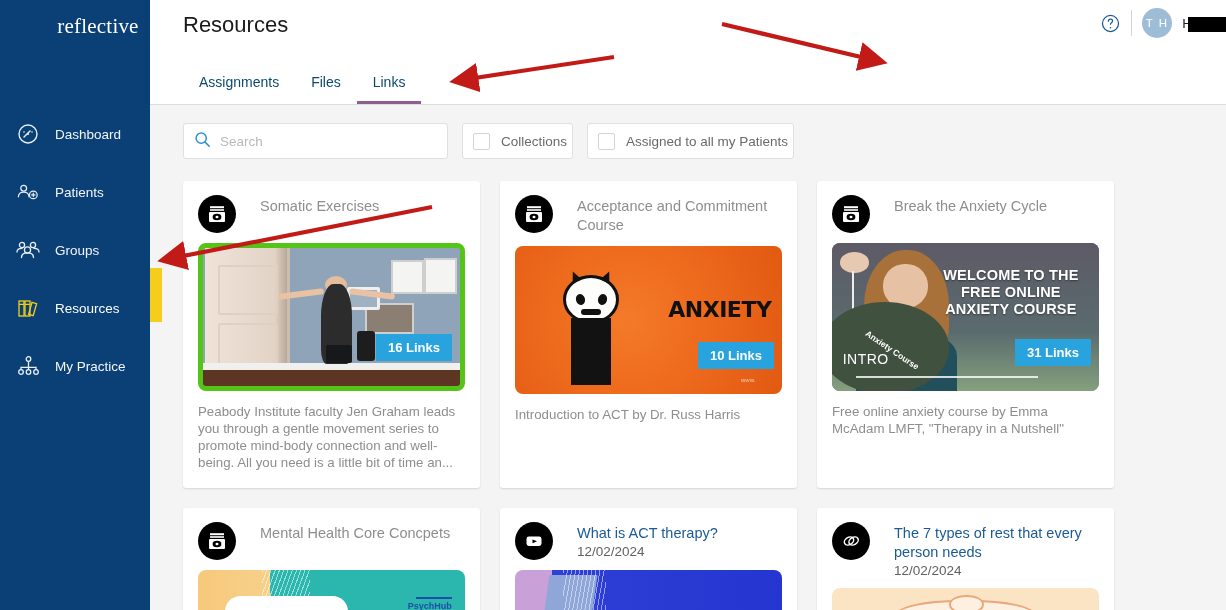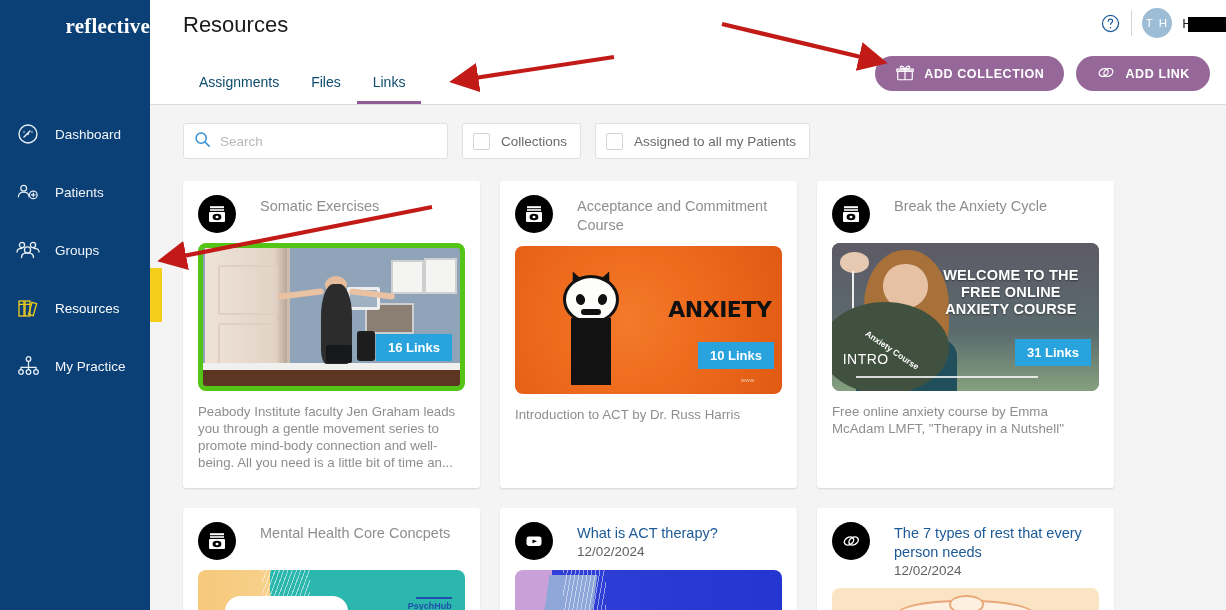--- a/index.html
+++ b/index.html
@@ -14,25 +14,25 @@
   
   .sidebar {
     width: 150px; height: 610px;
     background: #0a4076;
     flex: 0 0 150px;
     position: relative;
     color: #ffffff;
   }
   .brand {
     font-family: "Liberation Serif", serif;
-    font-weight: bold;
+    font-weight: normal;
     font-size: 21px;
     letter-spacing: .2px;
     color: #ffffff;
-    text-align: right;
+    text-align: center;
     padding-top: 14px;
     padding-left: 46px;
   }
   .nav { margin-top: 66px; }
   .nav-item {
     display: flex; align-items: center;
     height: 58px;
     padding-left: 13px;
     position: relative;
     cursor: pointer;
@@ -169,21 +169,21 @@
     width: 100%;
     background: transparent;
   }
   .search-box input::placeholder { color: #b9b9b9; }
   .chk-box {
     height: 36px;
     background: #ffffff;
     border: 1px solid #e0e0e0;
     border-radius: 3px;
     display: flex; align-items: center;
-    padding: 0 13px 0 10px;
+    padding: 0 5px 0 10px;
     gap: 11px;
     cursor: pointer;
   }
   .chk {
     width: 17px; height: 17px;
     border: 1px solid #d3d3d3;
     border-radius: 2px;
     background: #fff;
     flex: 0 0 17px;
   }
@@ -552,42 +552,20 @@
           </span>
         </span>
       </div>
 
       <div class="tabs">
         <div class="tab">Assignments</div>
         <div class="tab">Files</div>
         <div class="tab active">Links</div>
       </div>
 
-      <div class="hdr-actions">
-        <button class="btn-pill">
-          <span>
-            <svg width="20" height="19" viewBox="0 0 22 20" fill="none" stroke="#ffffff" stroke-width="1.3">
-              <rect x="3" y="8.5" width="16" height="9.5" rx="1"></rect>
-              <path d="M2 6.3h18v2.2H2z"></path>
-              <path d="M11 6.3v11.7"></path>
-              <path d="M11 6.3C9.6 3.4 7.6 2.3 6.4 3.2c-1.2.9-.5 3 4.6 3.1zM11 6.3c1.4-2.9 3.4-4 4.6-3.1 1.2.9.5 3-4.6 3.1z"></path>
-            </svg>
-          </span>
-          <span>ADD COLLECTION</span>
-        </button>
-        <button class="btn-pill">
-          <span>
-            <svg width="20" height="19" viewBox="0 0 22 20" fill="none" stroke="#ffffff" stroke-width="1.4">
-              <ellipse cx="8.4" cy="10" rx="5.2" ry="4" transform="rotate(-30 8.4 10)"></ellipse>
-              <ellipse cx="13.6" cy="10" rx="5.2" ry="4" transform="rotate(-30 13.6 10)"></ellipse>
-            </svg>
-          </span>
-          <span>ADD LINK</span>
-        </button>
-      </div>
     </header>
 
     <section class="content">
 
       <div class="filterbar">
         <div class="search-box">
           <span>
             <svg width="17" height="17" viewBox="0 0 18 18" fill="none" stroke="#2f8fd6" stroke-width="1.6">
               <circle cx="7.6" cy="7.6" r="5.4"></circle>
               <path d="M11.6 11.6 L16 16" stroke-linecap="round"></path>

